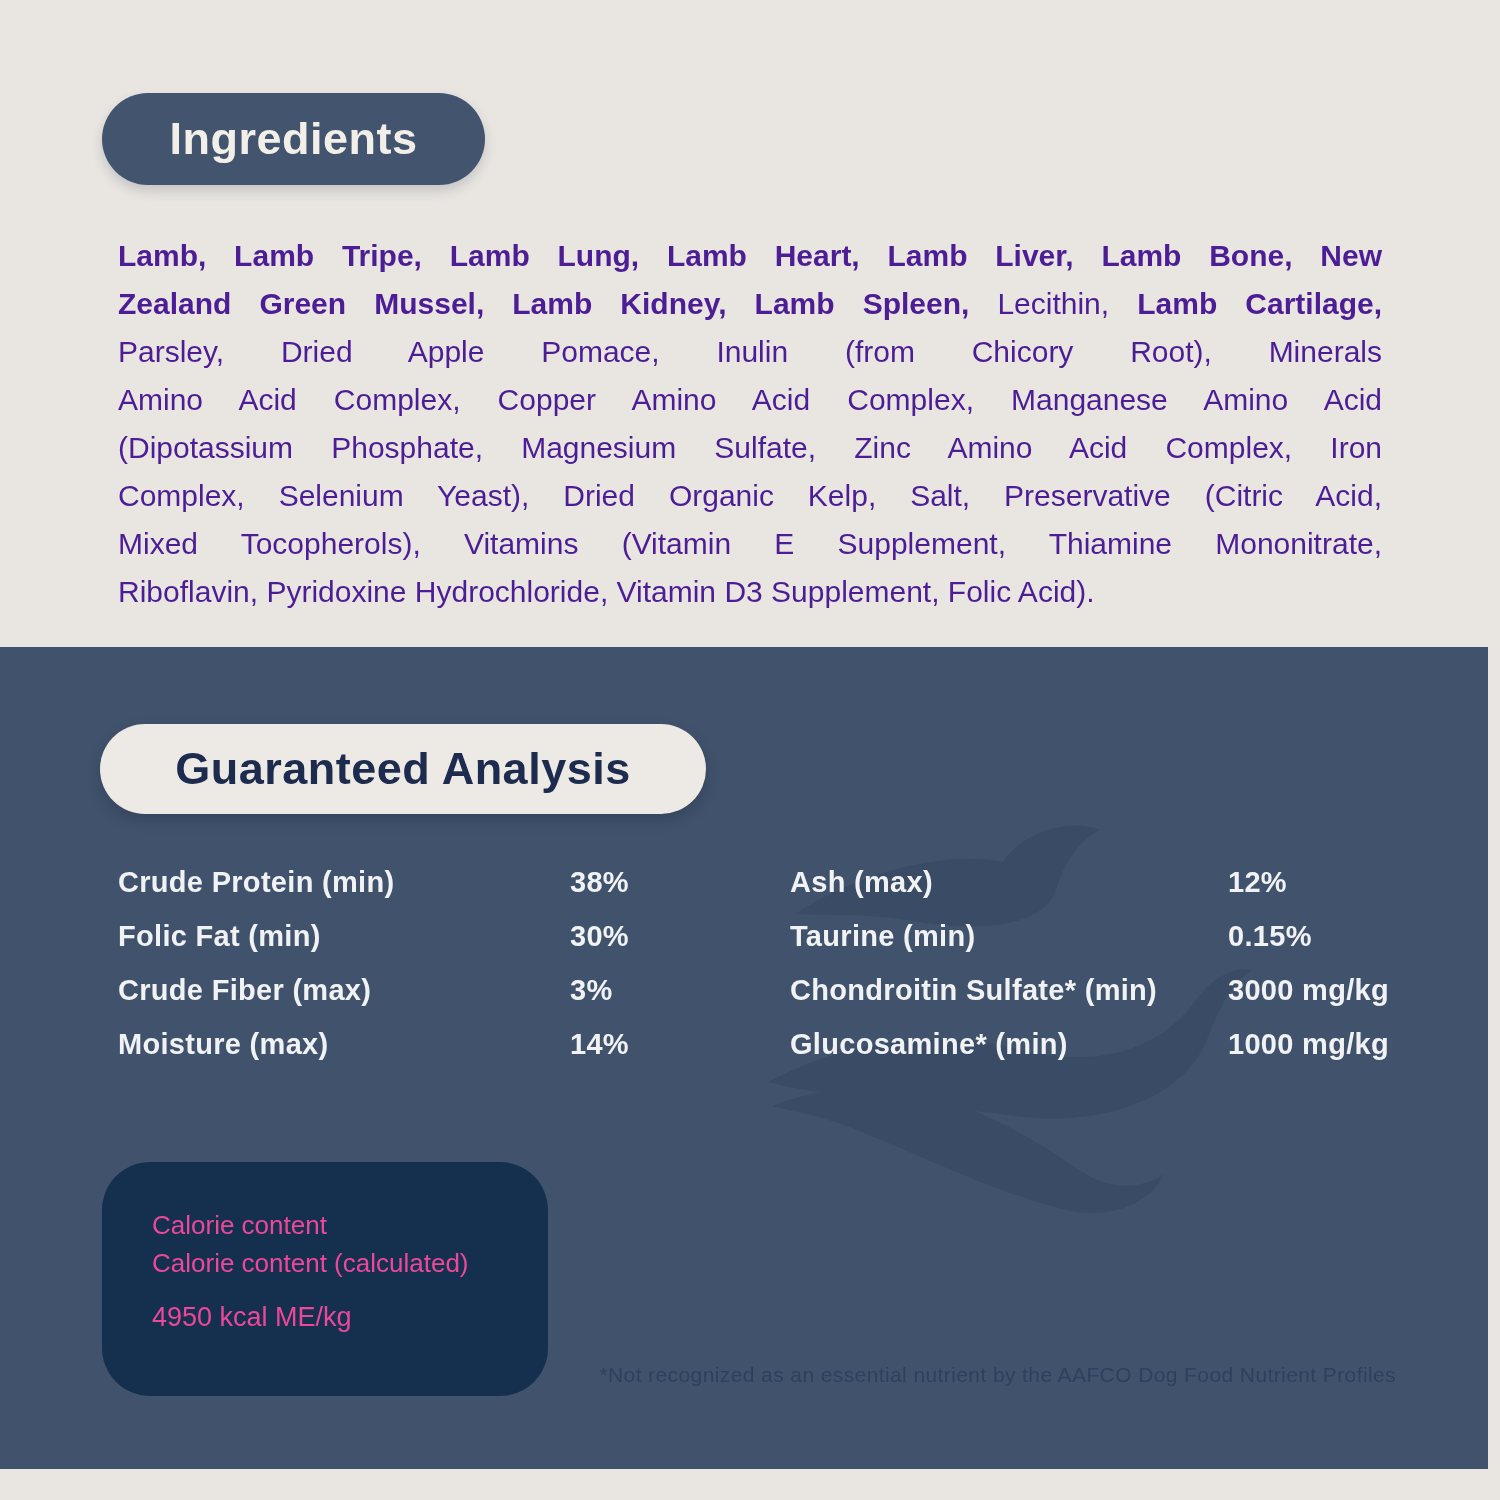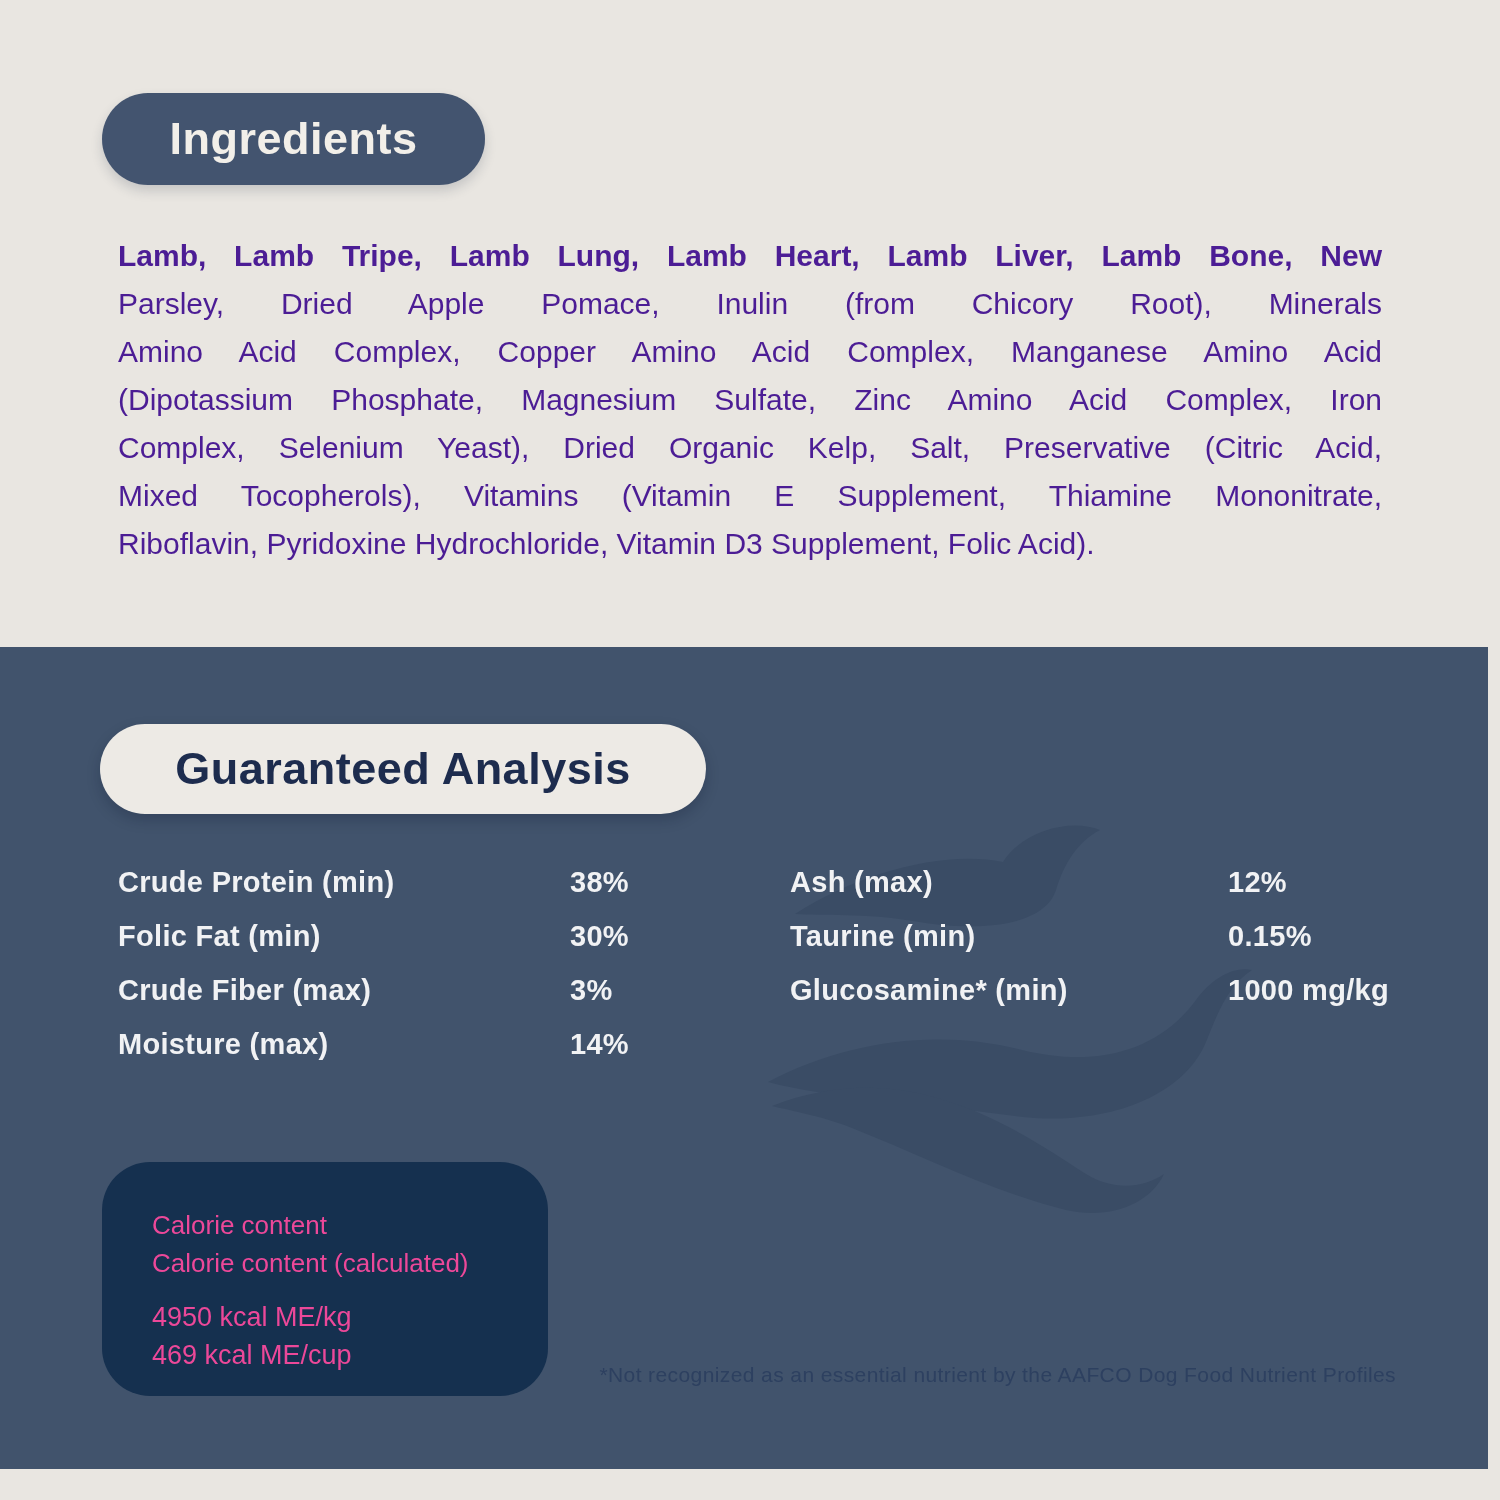--- a/index.html
+++ b/index.html
@@ -77,20 +77,23 @@
 
     <div class="pill pill-ingredients">
       <span>Ingredients</span>
     </div>
 
     <div class="ingredients-text">
       <div class="ing-line">
         <span class="b">Lamb, Lamb Tripe, Lamb Lung, Lamb Heart, Lamb Liver, Lamb Bone, New</span>
       </div>
       <div class="ing-line">
+        <span class="b">Zealand Green Mussel, Lamb Kidney, Lamb Spleen,</span><span> Lecithin, </span><span class="b">Lamb Cartilage,</span>
+      </div>
+      <div class="ing-line">
         <span>Parsley, Dried Apple Pomace, Inulin (from Chicory Root), Minerals</span>
       </div>
       <div class="ing-line">
         <span>Amino Acid Complex, Copper Amino Acid Complex, Manganese Amino Acid</span>
       </div>
       <div class="ing-line">
         <span>(Dipotassium Phosphate, Magnesium Sulfate, Zinc Amino Acid Complex, Iron</span>
       </div>
       <div class="ing-line">
         <span>Complex, Selenium Yeast), Dried Organic Kelp, Salt, Preservative (Citric Acid,</span>
@@ -146,32 +149,35 @@
     <div class="ga-col ga-right">
       <div class="ga-row">
         <span class="ga-label">Ash (max)</span>
         <span class="ga-value">12%</span>
       </div>
       <div class="ga-row">
         <span class="ga-label">Taurine (min)</span>
         <span class="ga-value">0.15%</span>
       </div>
       <div class="ga-row">
+        <span class="ga-label">Chondroitin Sulfate* (min)</span>
+        <span class="ga-value">3000 mg/kg</span>
+      </div>
+      <div class="ga-row">
         <span class="ga-label">Glucosamine* (min)</span>
         <span class="ga-value">1000 mg/kg</span>
       </div>
     </div>
 
     <div class="calorie-box">
       <div class="cal-group">
         <div>Calorie content</div>
         <div>Calorie content (calculated)</div>
       </div>
       <div class="cal-group values">
         <div>4950 kcal ME/kg</div>
-        <div>469 kcal ME/cup</div>
       </div>
     </div>
 
     <div class="footnote">*Not recognized as an essential nutrient by the AAFCO Dog Food Nutrient Profiles</div>
 
   </section>
 </div>
 
 </body></html>

